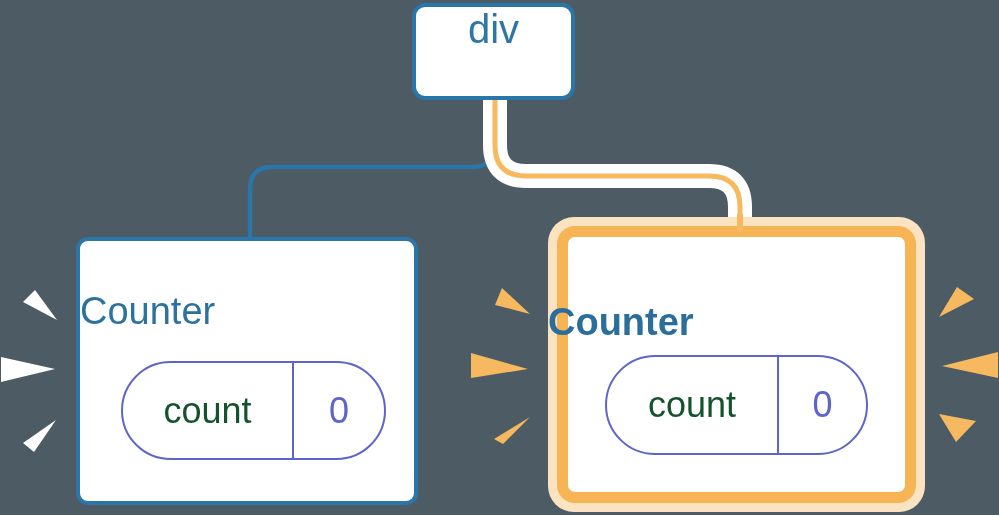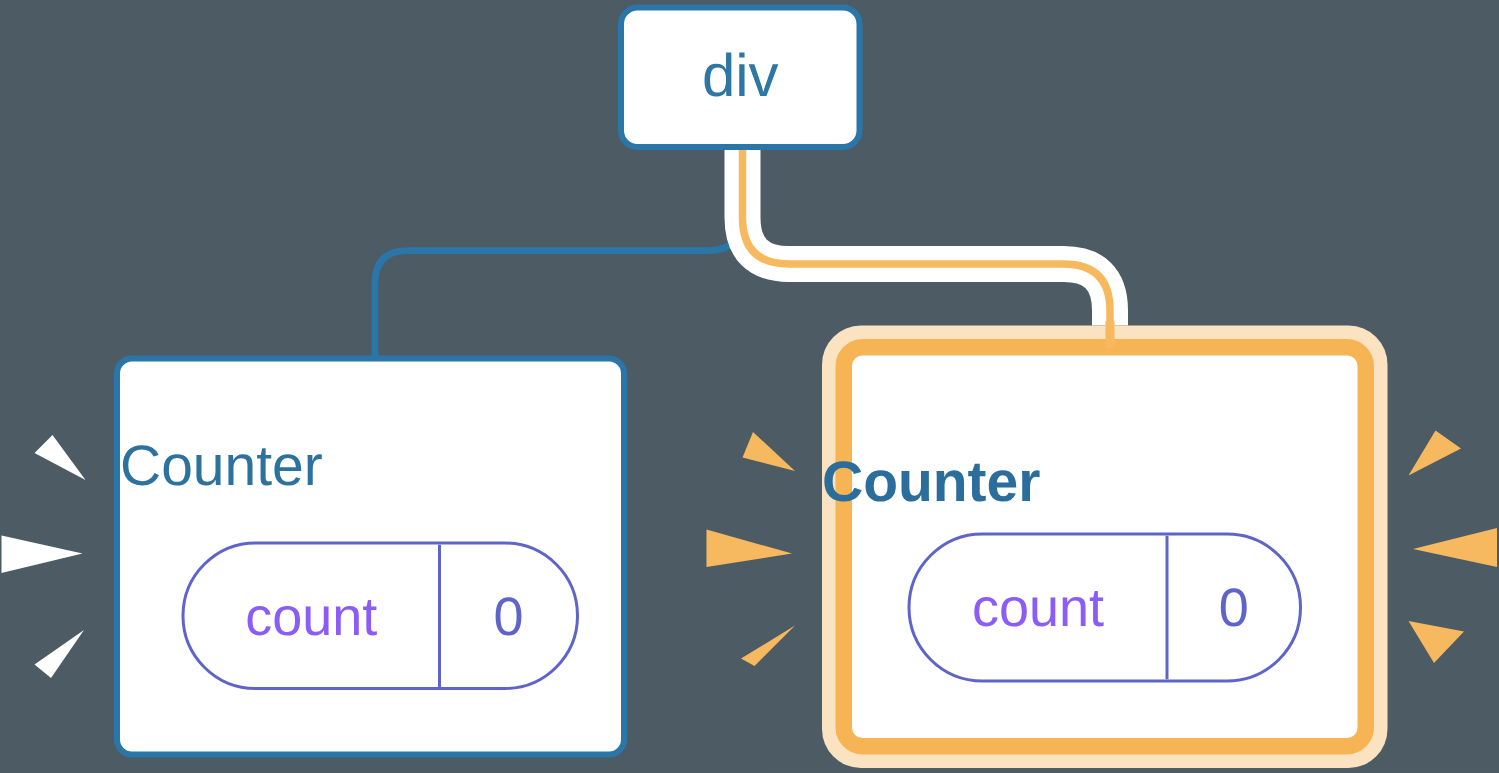--- a/index.html
+++ b/index.html
@@ -27,21 +27,21 @@
     background: #ffffff;
     box-sizing: border-box;
     z-index: 2;
   }
   .root-node {
     left: 412px; top: 3px;
     width: 163px; height: 97px;
     border: 4px solid #2b76a8;
     border-radius: 13px;
     display: flex;
-    align-items: center;
+    align-items: flex-start;
     justify-content: center;
     font-size: 40px;
     font-weight: 500;
     color: #2e76a4;
   }
   .left-node {
     left: 76px; top: 237px;
     width: 342px; height: 268px;
     border: 4px solid #2b76a8;
     border-radius: 12px;
@@ -82,21 +82,21 @@
     overflow: hidden;
   }
   .left-node .pill { left: 41px; top: 120px; width: 265px; height: 99px; }
   .halo .pill { left: 57px; top: 138px; width: 263px; height: 100px; }
   .pill-key {
     flex: 0 0 auto;
     display: flex;
     align-items: center;
     justify-content: center;
     font-size: 36px;
-    color: #8b5cf6;
+    color: #14532d;
   }
   .left-node .pill-key { width: 169px; }
   .halo .pill-key { width: 170px; }
   .pill-value {
     flex: 1 1 auto;
     display: flex;
     align-items: center;
     justify-content: center;
     font-size: 36px;
     color: #5f64cb;

